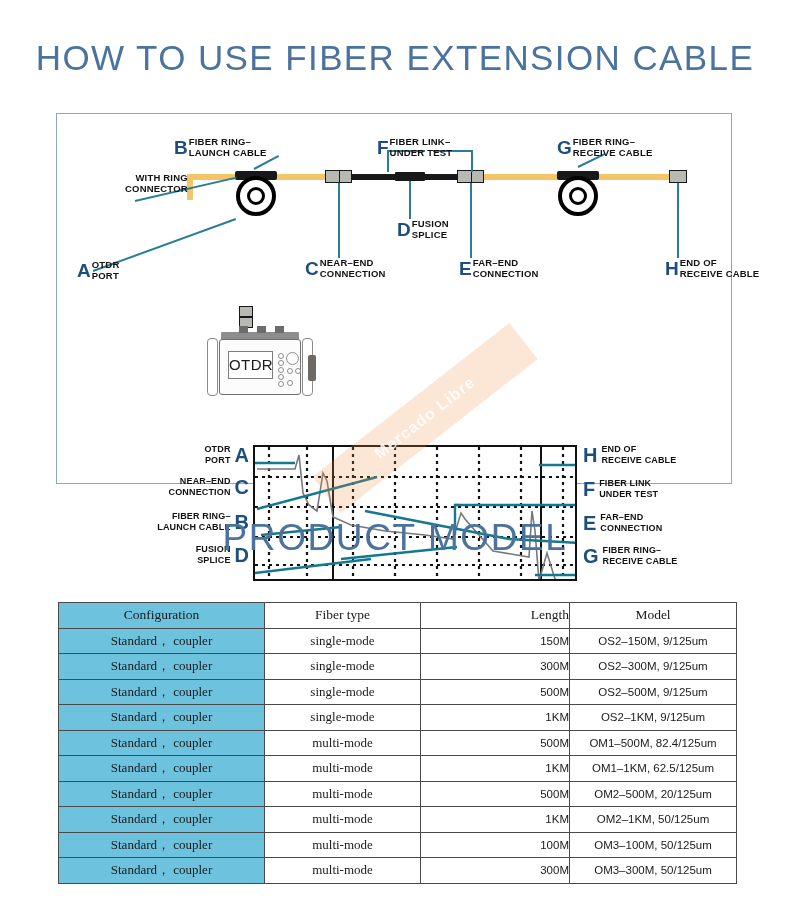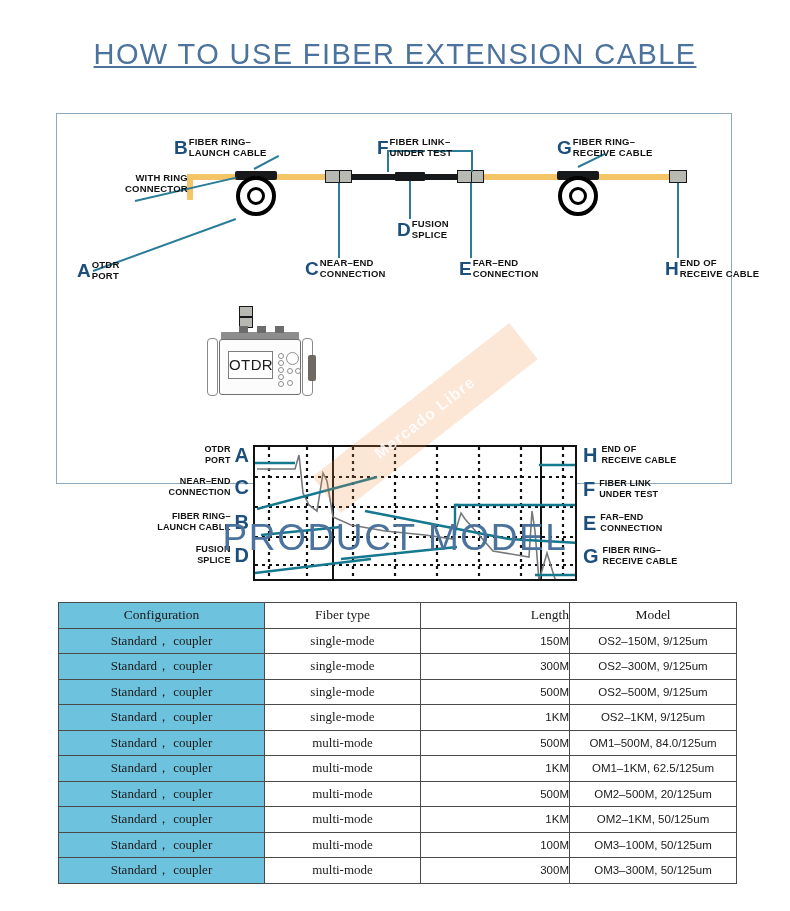--- a/index.html
+++ b/index.html
@@ -1,23 +1,22 @@
 <!DOCTYPE html>
 <html><head>
 <meta charset="utf-8">
 <style>
   html,body{margin:0;padding:0;background:#fff;}
   body{width:790px;height:911px;font-family:"Liberation Sans",sans-serif;position:relative;overflow:hidden;}
 
   
   .page-title{
     position:absolute;left:0;top:38px;width:790px;text-align:center;
-    font-size:29px;letter-spacing:1.4px;color:#4b739d;font-weight:400;
+    font-size:35px;letter-spacing:1.4px;color:#4b739d;font-weight:400;
     font-family:"Liberation Sans",sans-serif;
-    text-decoration:underline;
   }
   .section-title{
     position:absolute;left:0;top:517px;width:790px;text-align:center;
     font-size:37px;letter-spacing:1.6px;color:#4b739d;font-weight:400;
   }
 
   
   .panel{
     position:absolute;left:56px;top:113px;width:676px;height:371px;
     border:1.5px solid #8fa8bc;background:#fff;box-sizing:border-box;
@@ -405,21 +404,21 @@
     <tr>
       <td class="c0">Standard， coupler</td>
       <td class="c1">single-mode</td>
       <td class="c2 num">1KM</td>
       <td class="c3 num">OS2–1KM, 9/125um</td>
     </tr>
     <tr>
       <td class="c0">Standard， coupler</td>
       <td class="c1">multi-mode</td>
       <td class="c2 num">500M</td>
-      <td class="c3 num">OM1–500M, 84.0/125um</td>
+      <td class="c3 num">OM1–500M, 82.4/125um</td>
     </tr>
     <tr>
       <td class="c0">Standard， coupler</td>
       <td class="c1">multi-mode</td>
       <td class="c2 num">1KM</td>
       <td class="c3 num">OM1–1KM, 62.5/125um</td>
     </tr>
     <tr>
       <td class="c0">Standard， coupler</td>
       <td class="c1">multi-mode</td>

